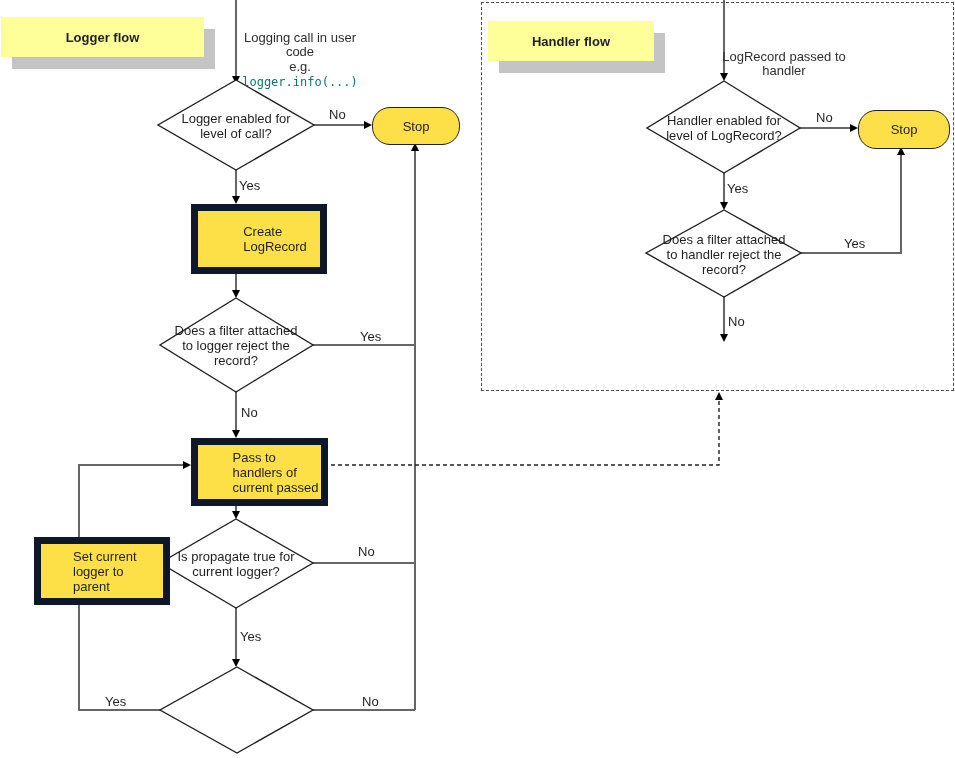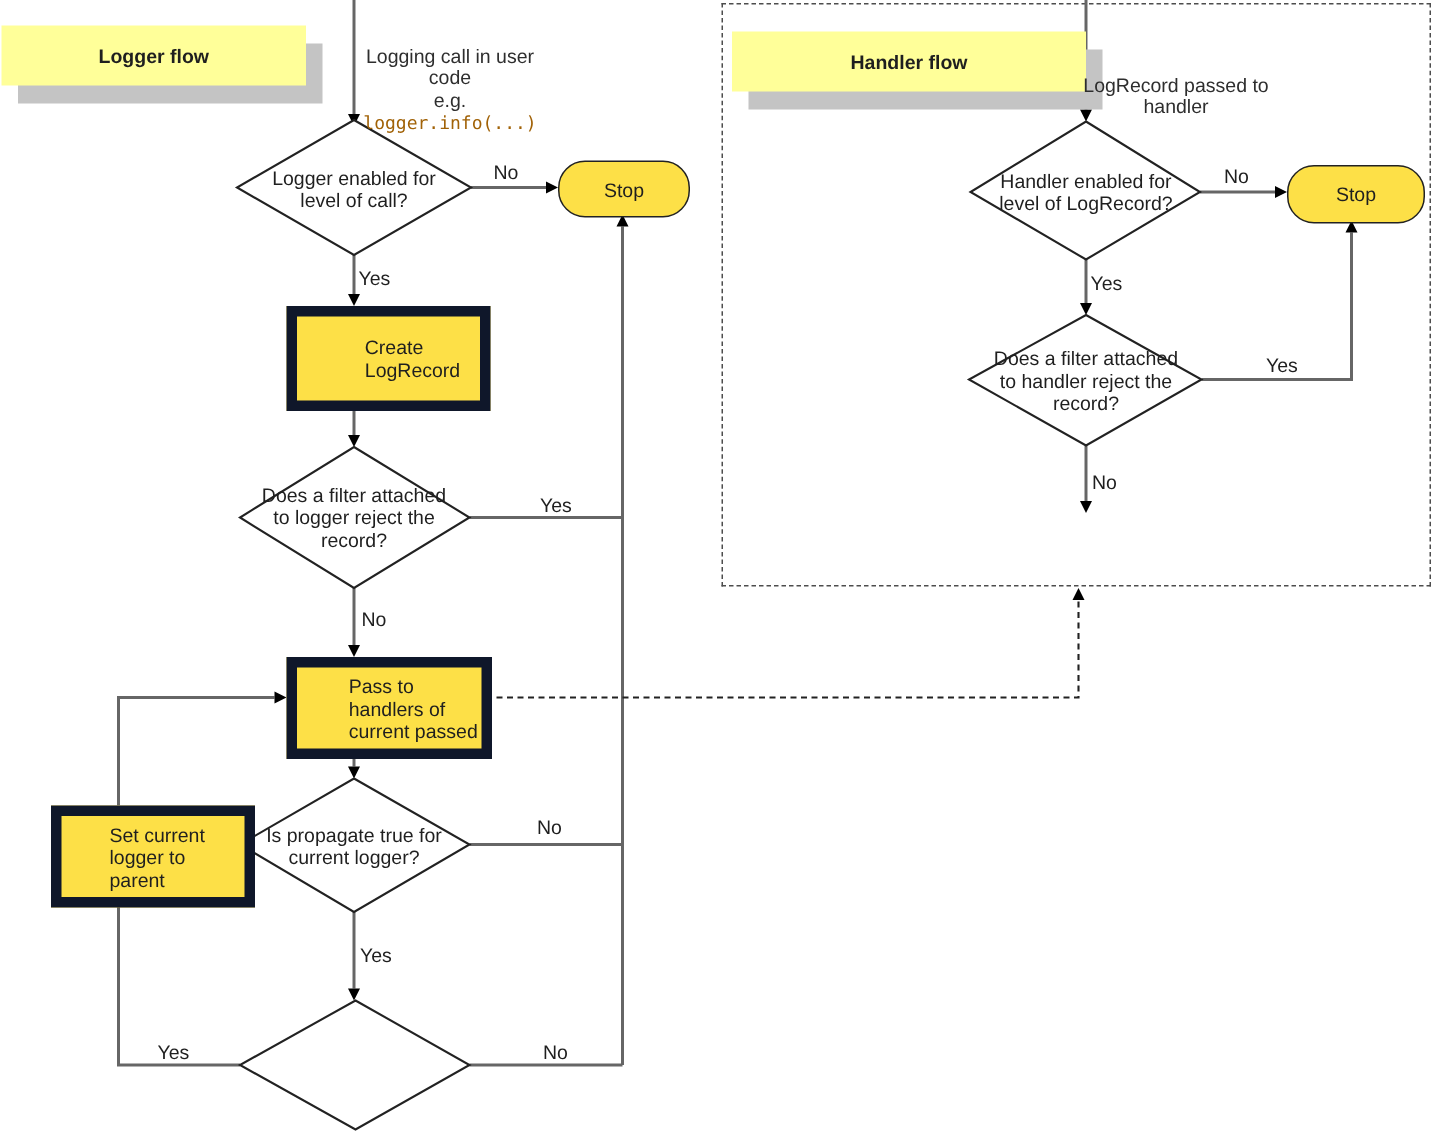--- a/index.html
+++ b/index.html
@@ -24,21 +24,21 @@
   .dlabel{
     position:absolute;transform:translate(-50%,-50%);text-align:center;
     font-size:13px;line-height:15px;white-space:pre-line;z-index:4;
   }
   .elabel{position:absolute;font-size:13px;line-height:14px;z-index:4;}
   .ann{
     position:absolute;text-align:center;font-size:13px;line-height:14.5px;
     white-space:pre-line;z-index:4;color:#2e2e2e;
   }
   .mono{
-    font-family:"DejaVu Sans Mono",monospace;font-size:12px;color:#a16207;
+    font-family:"DejaVu Sans Mono",monospace;font-size:12px;color:#0f766e;
     margin-top:1px;white-space:pre;
   }
   svg{display:block;}
 </style>
 </head>
 <body>
 
 <div class="canvas">
 
   <div class="container" style="left:481px;top:2px;width:471px;height:387px;"></div>
@@ -89,21 +89,21 @@
       <polygon points="236,519 313,563 236,608 160,563"></polygon>
       <polygon points="237,667 313,710 237,753 160,710"></polygon>
       <polygon points="724,81 800,128 724,173 647,128"></polygon>
       <polygon points="724,210 801,253 724,297 646,253"></polygon>
     </g>
   </svg>
 
   <div class="ttl" style="left:1px;top:17px;width:203px;height:40px;">
     <span>Logger flow</span>
   </div>
-  <div class="ttl" style="left:488px;top:21px;width:236px;height:40px;">
+  <div class="ttl" style="left:488px;top:21px;width:166px;height:40px;">
     <span>Handler flow</span>
   </div>
 
   <div class="ann" style="left:238px;top:16px;width:124px;">
     <span>Logging call in user
 code
 e.g.</span>
     <div class="mono">logger.info(...)</div>
   </div>
   <div class="ann" style="left:722px;top:35px;width:124px;">

